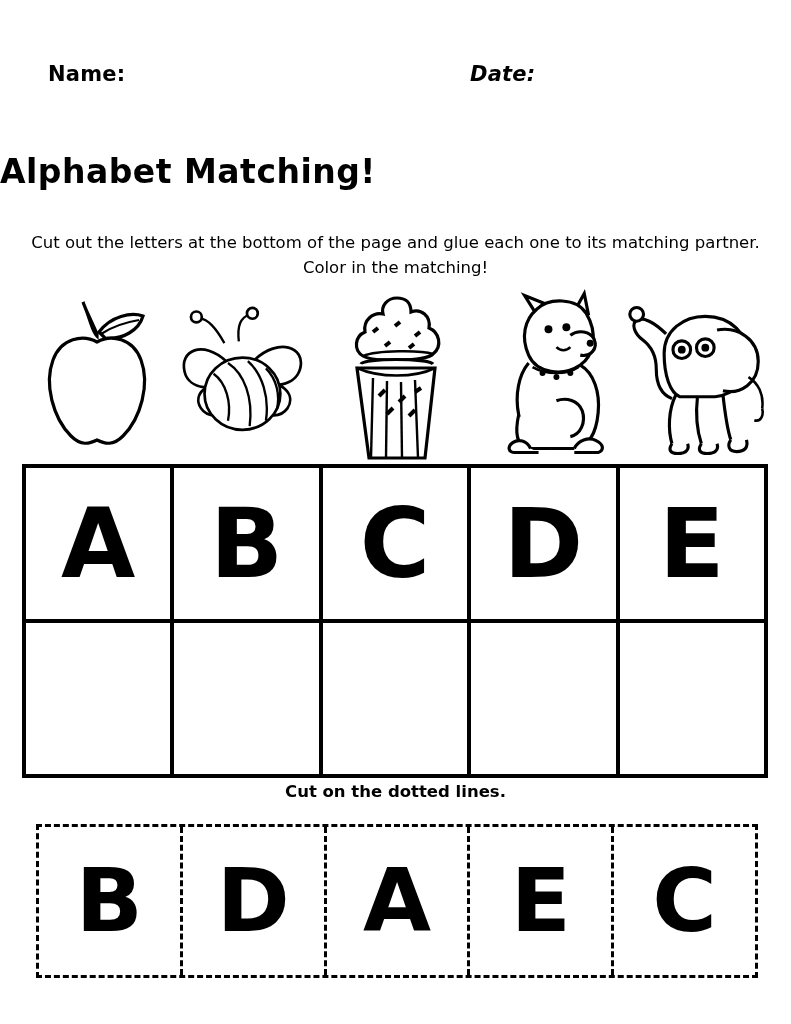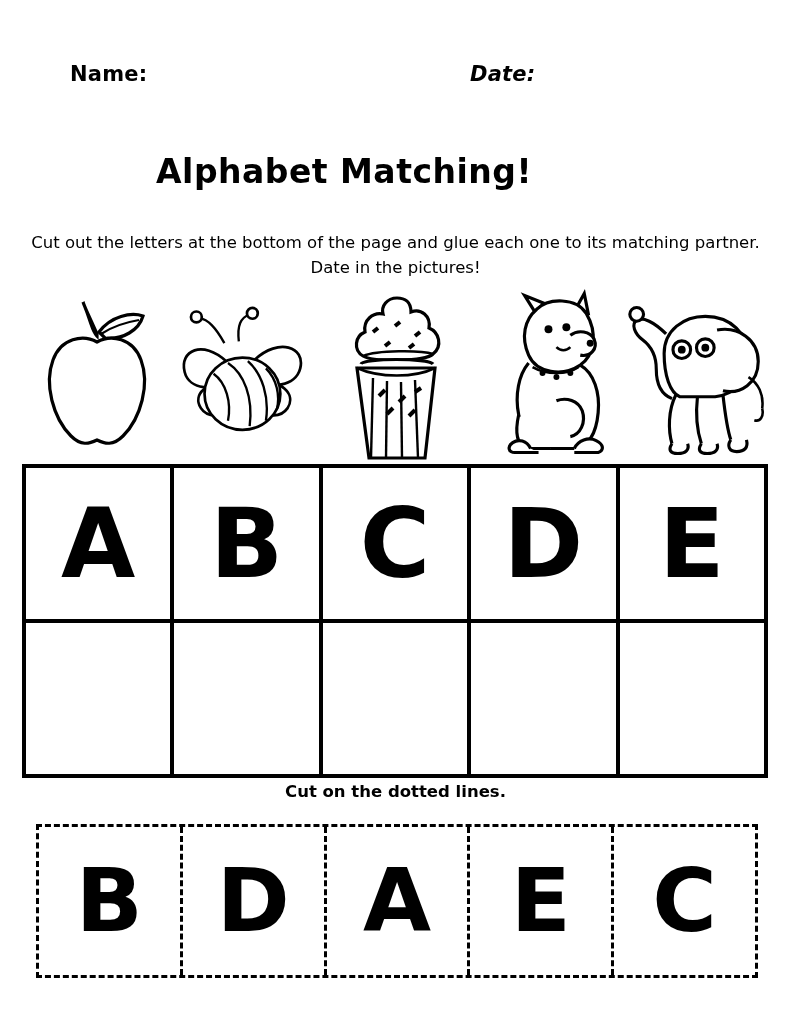--- a/index.html
+++ b/index.html
@@ -24,30 +24,30 @@
     width: 791px;
     height: 36px;
   }
   .field-label {
     position: absolute;
     font-family: "DejaVu Sans", sans-serif;
     font-weight: bold;
     font-size: 21px;
     letter-spacing: 0.2px;
   }
-  .name-label { left: 70px; top: 0; text-align: center; }
+  .name-label { left: 48px; top: 0; text-align: center; }
   .date-label { left: 470px; top: 0; font-style: italic; }
 
   
   .title {
     position: absolute;
     top: 152px;
     left: 0;
     width: 688px;
-    text-align: center;
+    text-align: left;
     font-family: "DejaVu Sans", sans-serif;
     font-weight: bold;
     font-size: 33px;
     letter-spacing: 0.5px;
   }
 
   
   .instructions {
     position: absolute;
     top: 230px;
@@ -157,21 +157,21 @@
 
 <div class="header-row">
   <div class="field-label name-label">Name:</div>
   <div class="field-label date-label">Date:</div>
 </div>
 
 <div class="title">Alphabet Matching!</div>
 
 <div class="instructions">
   <span class="instr-line">Cut out the letters at the bottom of the page and glue each one to its matching partner.</span>
-  <span class="instr-line">Date in the pictures!</span>
+  <span class="instr-line">Color in the matching!</span>
 </div>
 
 <div class="pictures">
 
   <div class="pic">
     <svg width="140" height="170" viewBox="0 0 140 170" fill="none" stroke="#000" stroke-width="3.2">
       <path d="M70 40 C62 22 58 14 56 8 C56 8 60 18 64 30 C66 36 68 40 70 42 Z" fill="#fff"></path>
       <path d="M72 38 C84 22 104 18 116 22 C112 36 96 46 78 44 Z" fill="#fff"></path>
       <path d="M74 40 C86 32 100 28 112 26" stroke-width="2.2"></path>
       <path d="M70 48 C56 40 34 44 26 66 C17 90 26 124 44 142 C54 152 62 150 70 146 C78 150 86 152 96 142 C114 124 123 90 114 66 C106 44 84 40 70 48 Z" fill="#fff"></path>

